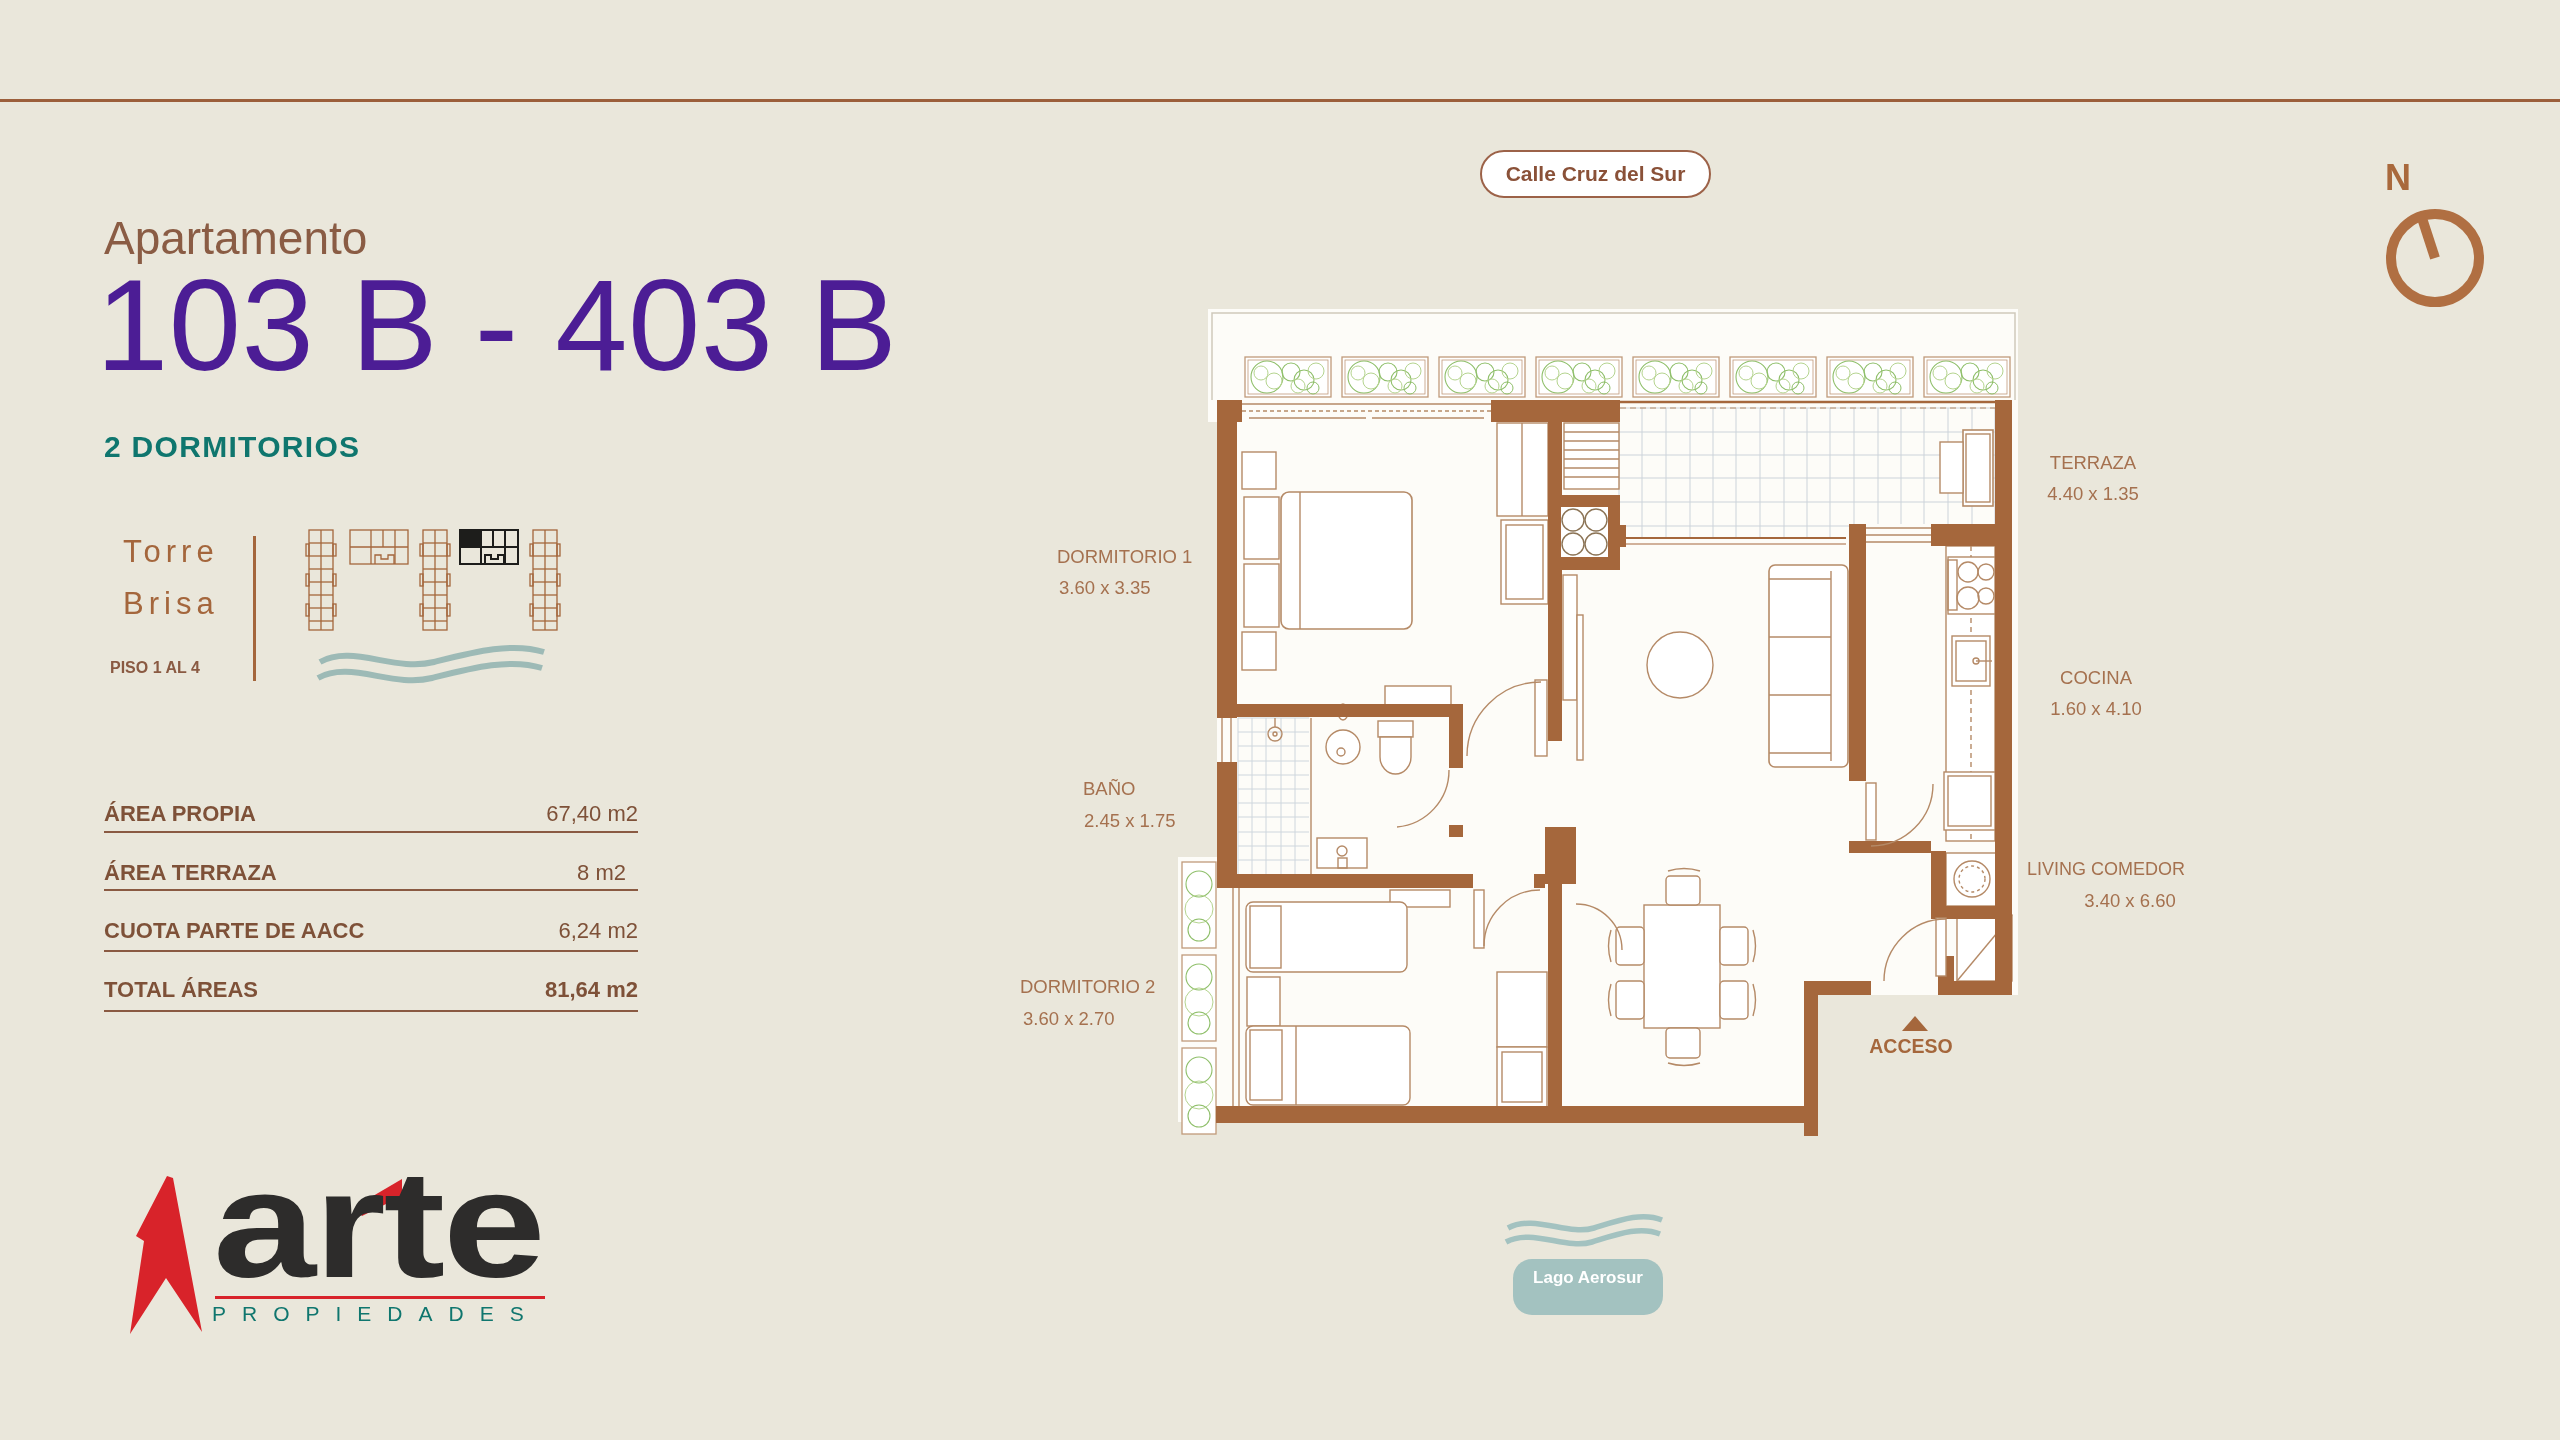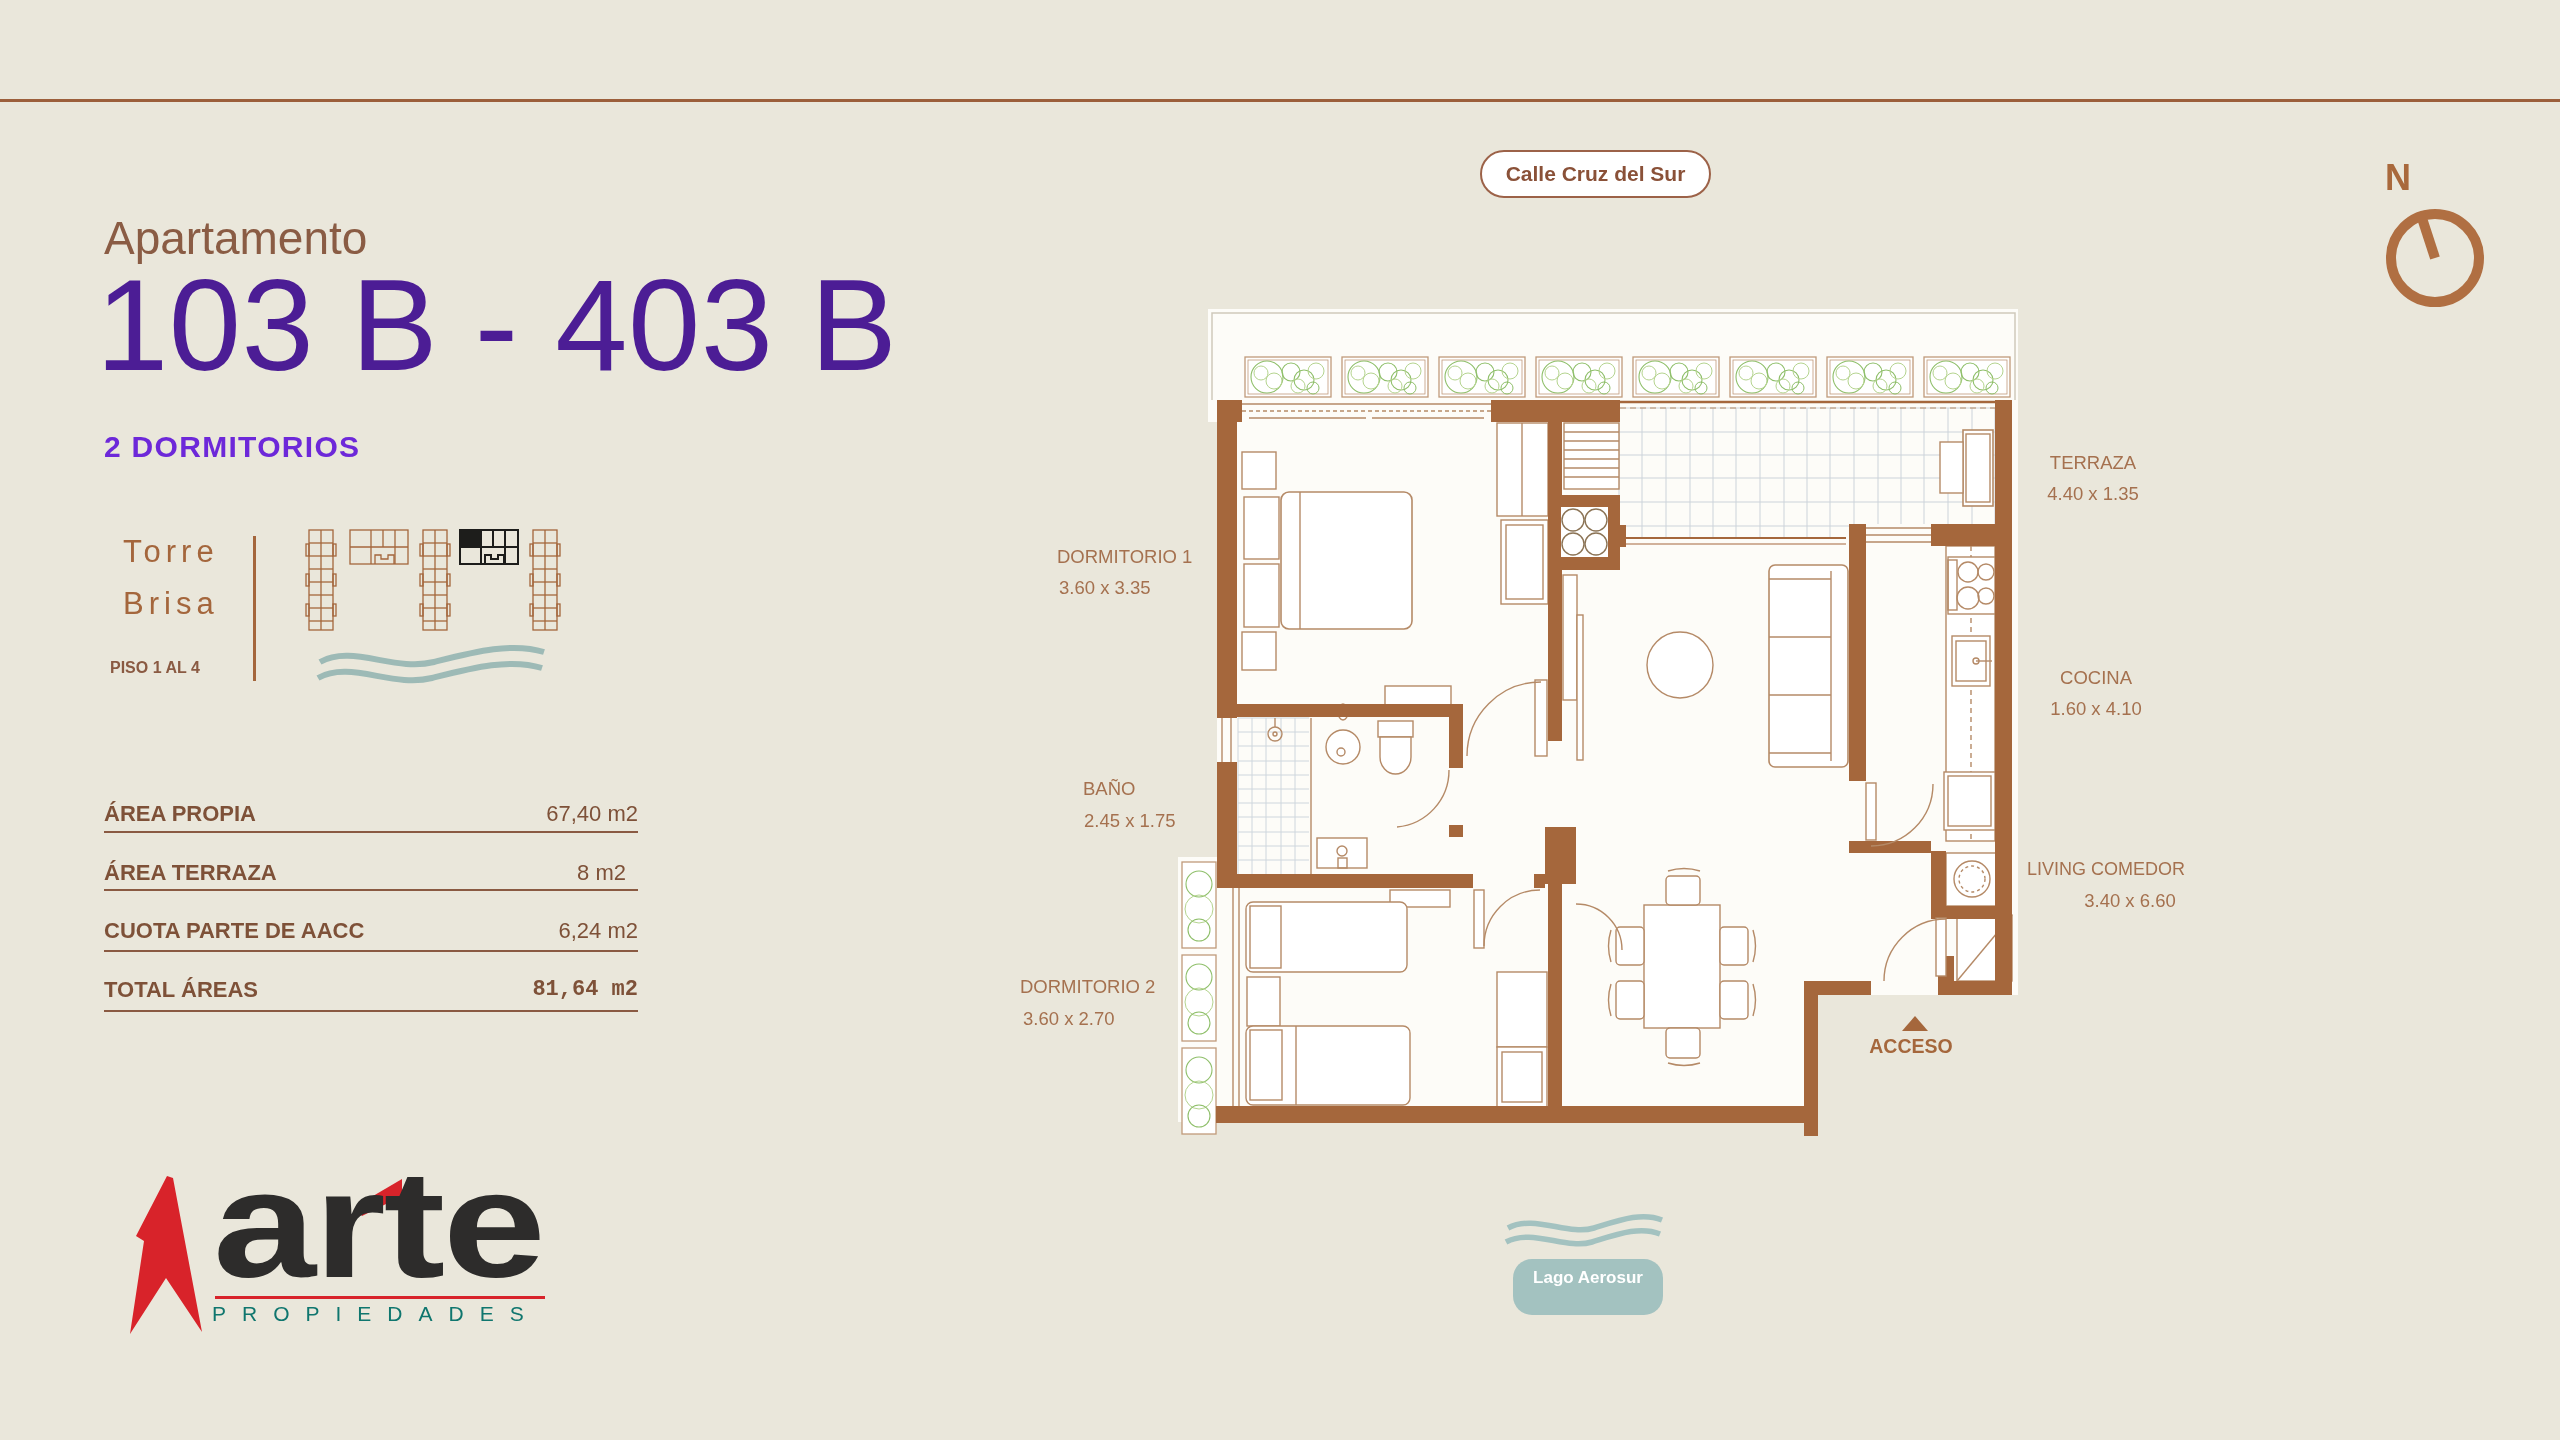--- a/index.html
+++ b/index.html
@@ -8,21 +8,21 @@
 </style>
 </head>
 <body>
 
 <div class="abs" style="left:0;top:99px;width:2560px;height:3px;background:#9c5f3b;"></div>
 
 <div class="abs" style="left:104px;top:211px;font-size:46px;color:#8a5c44;">Apartamento</div>
 
 <div class="abs" style="left:96px;top:250px;font-size:130px;font-weight:500;color:#4c1d95;letter-spacing:0.5px;">103 B - 403 B</div>
 
-<div class="abs" style="left:104px;top:430px;font-size:30px;font-weight:bold;color:#6d28d9;letter-spacing:1.3px;">2 DORMITORIOS</div>
+<div class="abs" style="left:104px;top:430px;font-size:30px;font-weight:bold;color:#0f766e;letter-spacing:1.3px;">2 DORMITORIOS</div>
 
 <div class="abs" style="left:115px;top:526px;font-size:31px;color:#a4663c;line-height:52px;letter-spacing:5px;margin-left:8px;">Torre<br>Brisa</div>
 
 <div class="abs" style="left:253px;top:536px;width:3px;height:145px;background:#a4663c;"></div>
 
 <div class="abs" style="left:110px;top:659px;font-size:16px;font-weight:bold;color:#8a5a42;letter-spacing:0px;">PISO 1 AL 4</div>
 
 <svg class="abs" style="left:300px;top:528px;" width="350" height="112" viewBox="0 0 350 112">
     <g transform="translate(5,0)" fill="none" stroke="#a4663c" stroke-width="1.3">
       <rect x="4" y="2" width="24" height="100"></rect>
@@ -107,21 +107,21 @@
 
   <div class="abs" style="left:0;top:860px;font-weight:bold;">ÁREA TERRAZA</div>
   <div class="abs" style="right:12px;top:860px;margin-left:20px;">8 m2</div>
   <div class="abs" style="left:0;top:889px;width:534px;height:2px;background:#8a5a42;"></div>
 
   <div class="abs" style="left:0;top:918px;font-weight:bold;">CUOTA PARTE DE AACC</div>
   <div class="abs" style="right:0;top:918px;">6,24 m2</div>
   <div class="abs" style="left:0;top:950px;width:534px;height:2px;background:#8a5a42;"></div>
 
   <div class="abs" style="left:0;top:977px;font-weight:bold;">TOTAL ÁREAS</div>
-  <div class="abs" style="right:0;top:977px;font-weight:bold;font-family:Liberation Mono, monospace;">81,64 m2</div>
+  <div class="abs" style="right:0;top:977px;font-weight:bold;">81,64 m2</div>
   <div class="abs" style="left:0;top:1010px;width:534px;height:2px;background:#8a5a42;"></div>
 </div>
 
 <div class="abs" style="left:100px;top:1150px;width:470px;height:190px;">
 
   <svg class="abs" style="left:0;top:0;" width="470" height="190" viewBox="100 1150 470 190">
     <polygon points="167,1176 173,1178 202,1332 166,1278 130,1334 144,1241 136,1236" fill="#d8232a"></polygon>
     <polygon points="356,1206 402,1179 402,1196 362,1216" fill="#d8232a"></polygon>
     <rect x="215" y="1296" width="330" height="3" fill="#d8232a"></rect>
   </svg>

